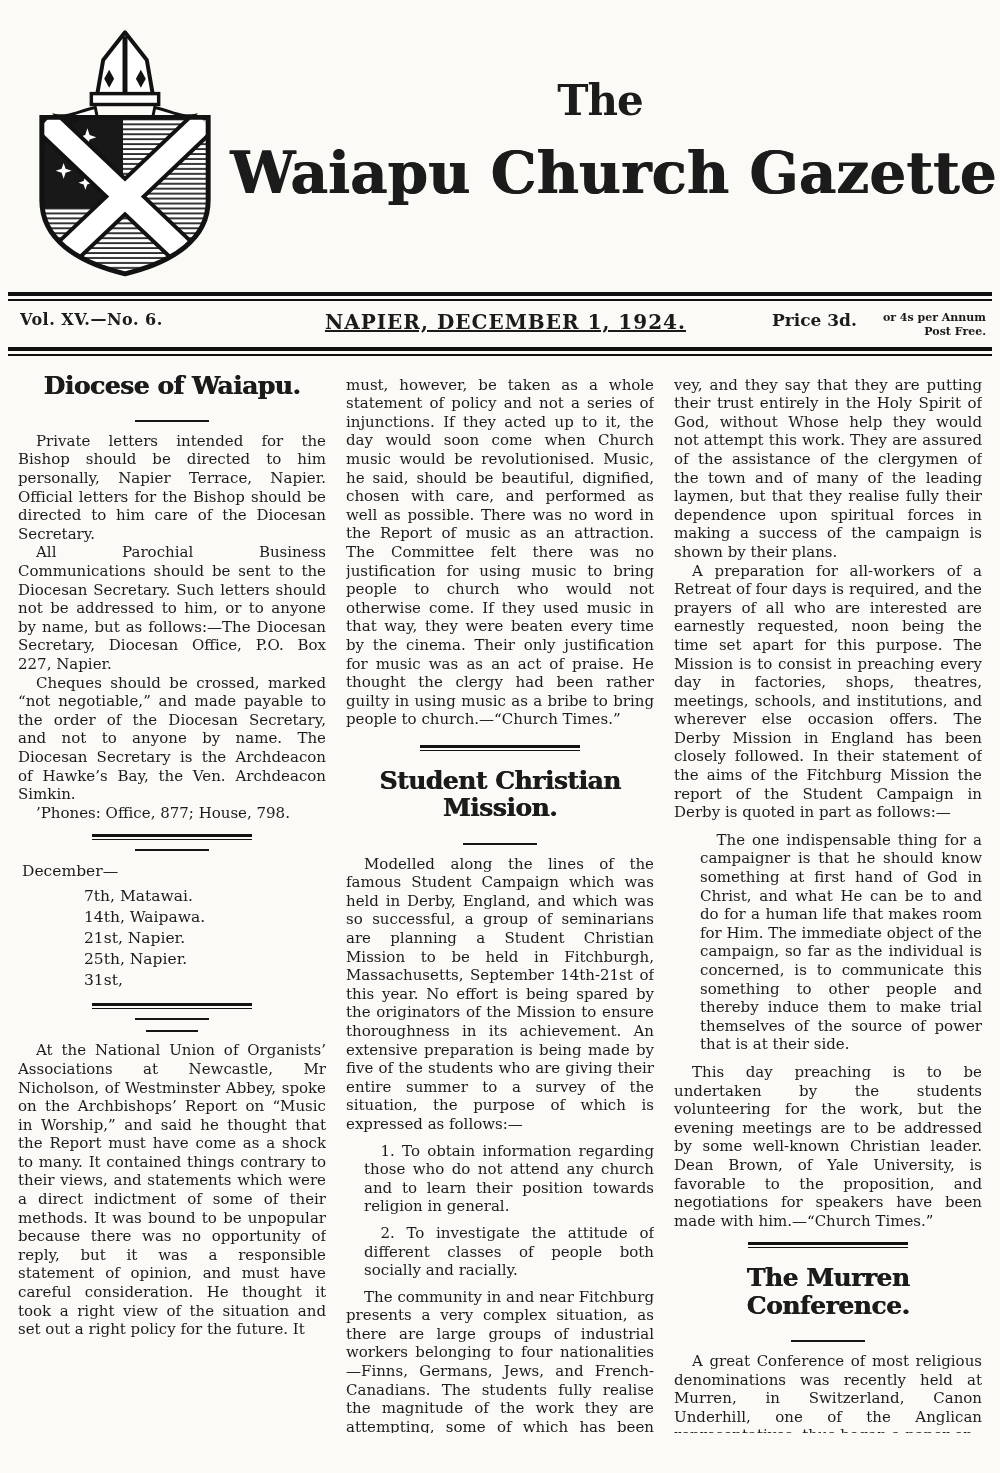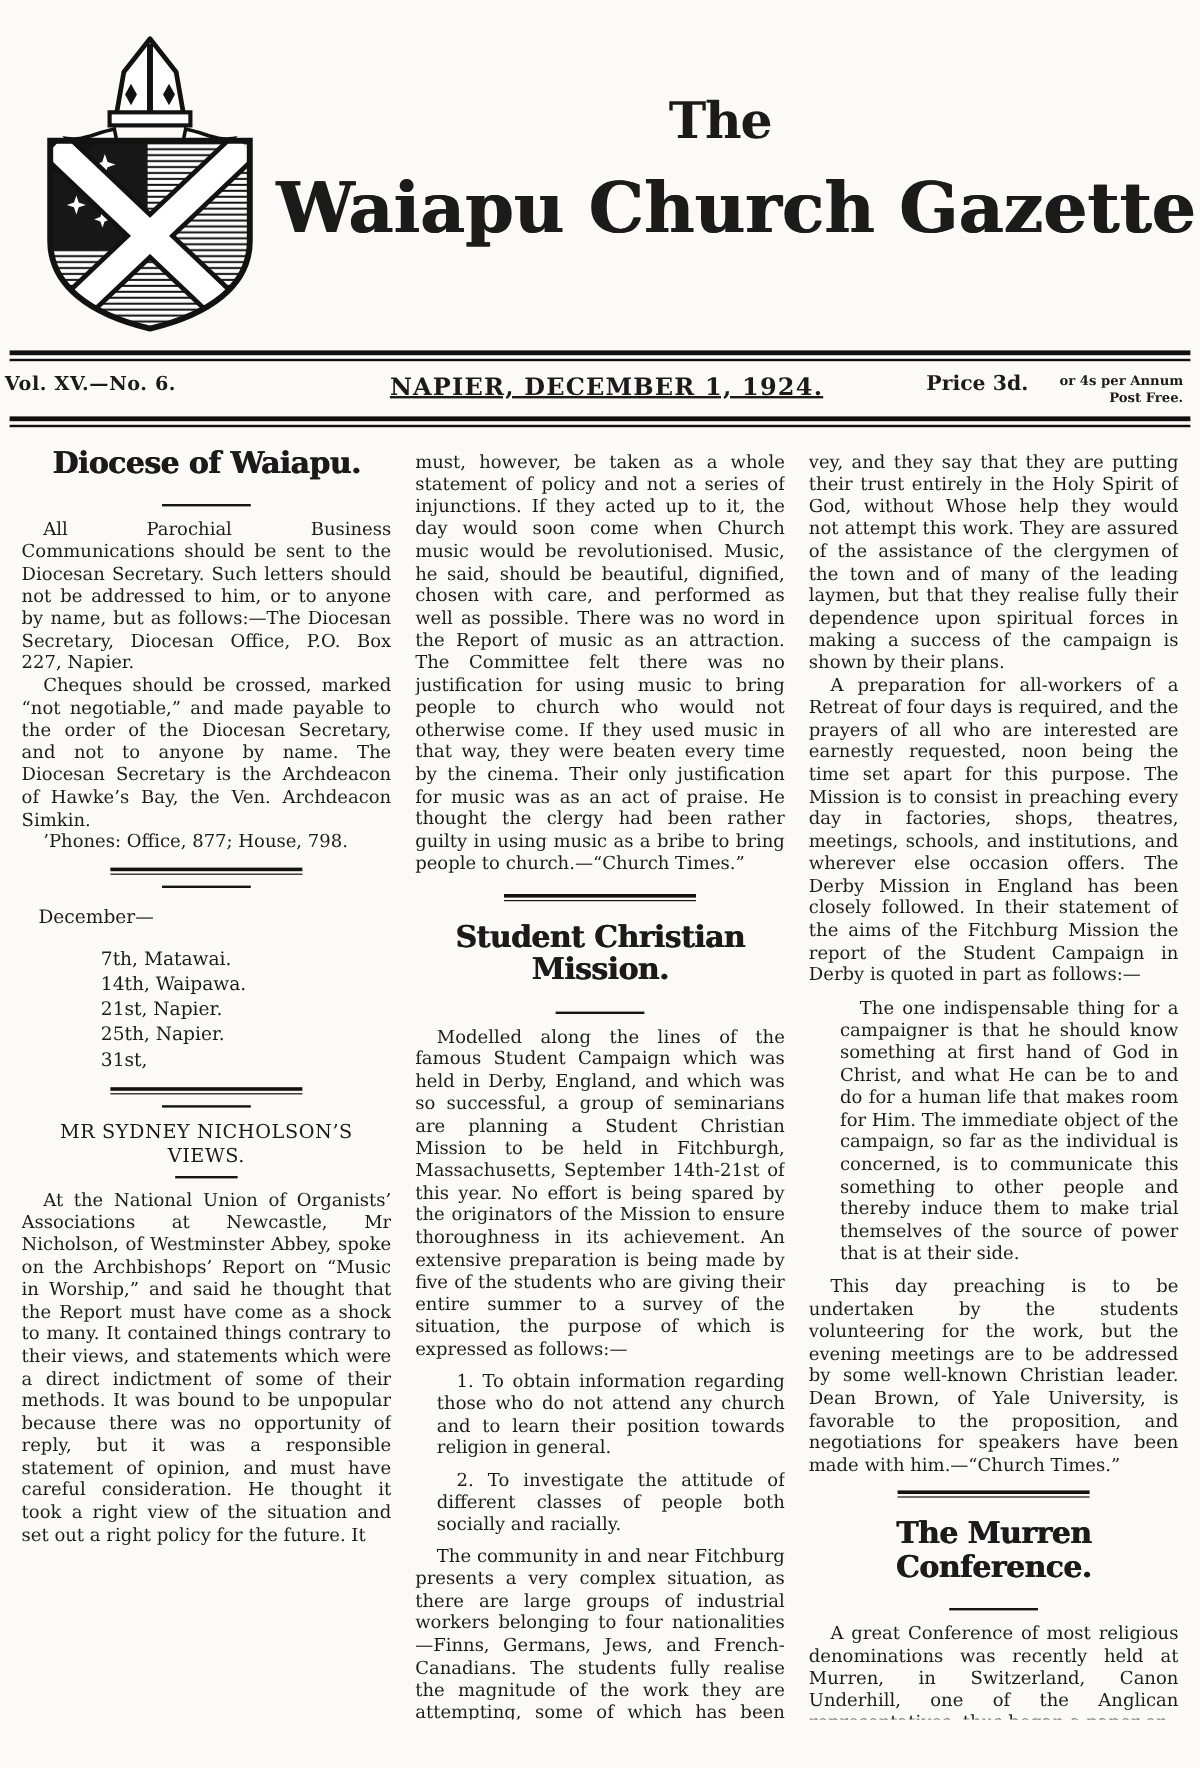--- a/index.html
+++ b/index.html
@@ -29,21 +29,21 @@
   
   .double-rule{
     height:3px;margin:0 8px;
     border-top:4px solid #101010;border-bottom:2px solid #101010;
   }
   .double-rule.lower{margin-top:0;}
 
   
   .dateline{
     display:flex;align-items:flex-start;
-    padding:9px 14px 7px 4px;
+    padding:9px 14px 7px 20px;
   }
   .dl-vol{width:300px;font-size:16px;font-weight:bold;letter-spacing:0.5px;}
   .dl-center{flex:1;text-align:right;font-size:20px;font-weight:bold;letter-spacing:1px;text-decoration:underline;}
   .dl-right{width:300px;display:flex;justify-content:flex-end;align-items:flex-start;gap:26px;}
   .dl-price{font-size:17px;font-weight:bold;}
   .dl-annum{font-size:11px;font-weight:bold;text-align:right;line-height:1.3;padding-top:1px;}
 
   
   .columns{
     display:grid;grid-template-columns:1fr 1fr 1fr;gap:20px;
@@ -77,21 +77,21 @@
   p.item{
     margin:8px 0 8px 0;font-size:15px;line-height:18.6px;
     text-align:justify;padding-left:18px;text-indent:1.1em;
   }
   p.quote{
     margin:9px 0 9px 0;font-size:15px;line-height:18.6px;
     text-align:justify;padding-left:26px;text-indent:1.1em;
   }
 
   .engagements{font-size:15.5px;line-height:21px;margin-top:2px;}
-  .eng-month{margin:14px;}
+  .eng-month{margin:4px;}
   .eng-list{list-style:none;margin:4px 0 0 0;padding:0 0 0 66px;}
 </style>
 </head>
 <body>
 
 <div class="page">
 
   <div class="masthead">
     <svg class="crest" viewBox="0 0 200 258" width="198" height="256" aria-hidden="true">
       <defs>
@@ -161,20 +161,21 @@
     </div>
   </div>
 
   <div class="double-rule lower"></div>
 
   <div class="columns">
 
     <div class="col">
       <h2 class="headline" style="margin-top:4px">Diocese of Waiapu.</h2>
       <div class="head-rule"></div>
+      <p class="body">Private letters intended for the Bishop should be directed to him personally, Napier Terrace, Napier. Official letters for the Bishop should be directed to him care of the Diocesan Secretary.</p>
       <p class="body">All Parochial Business Communications should be sent to the Diocesan Secretary. Such letters should not be addressed to him, or to anyone by name, but as follows:—The Diocesan Secretary, Diocesan Office, P.O. Box 227, Napier.</p>
       <p class="body">Cheques should be crossed, marked “not negotiable,” and made payable to the order of the Diocesan Secretary, and not to anyone by name. The Diocesan Secretary is the Archdeacon of Hawke’s Bay, the Ven. Archdeacon Simkin.</p>
       <p class="body">’Phones: Office, 877; House, 798.</p>
 
       <div class="art-rule"></div>
 
       <div class="head-rule"></div>
       <div class="engagements">
         <p class="eng-month">December—</p>
         <ul class="eng-list">
@@ -182,24 +183,20 @@
           <li>14th, Waipawa.</li>
           <li>21st, Napier.</li>
           <li>25th, Napier.</li>
           <li>31st,</li>
         </ul>
       </div>
 
       <div class="art-rule"></div>
 
       <div class="head-rule"></div>
-      <div class="sub-head">
-        <div>MR SYDNEY NICHOLSON’S</div>
-        <div>VIEWS.</div>
-      </div>
       <div class="tiny-rule"></div>
       <p class="body">At the National Union of Organists’ Associations at Newcastle, Mr Nicholson, of Westminster Abbey, spoke on the Archbishops’ Report on “Music in Worship,” and said he thought that the Report must have come as a shock to many. It contained things contrary to their views, and statements which were a direct indictment of some of their methods. It was bound to be unpopular because there was no opportunity of reply, but it was a responsible statement of opinion, and must have careful consideration. He thought it took a right view of the situation and set out a right policy for the future. It</p>
     </div>
 
     <div class="col">
       <p class="body noindent" style="margin-top:8px">must, however, be taken as a whole statement of policy and not a series of injunctions. If they acted up to it, the day would soon come when Church music would be revolutionised. Music, he said, should be beautiful, dignified, chosen with care, and performed as well as possible. There was no word in the Report of music as an attraction. The Committee felt there was no justification for using music to bring people to church who would not otherwise come. If they used music in that way, they were beaten every time by the cinema. Their only justification for music was as an act of praise. He thought the clergy had been rather guilty in using music as a bribe to bring people to church.—“Church Times.”</p>
 
       <div class="art-rule" style="margin-top:16px"></div>
 
       <h2 class="headline">Student Christian Mission.</h2>

